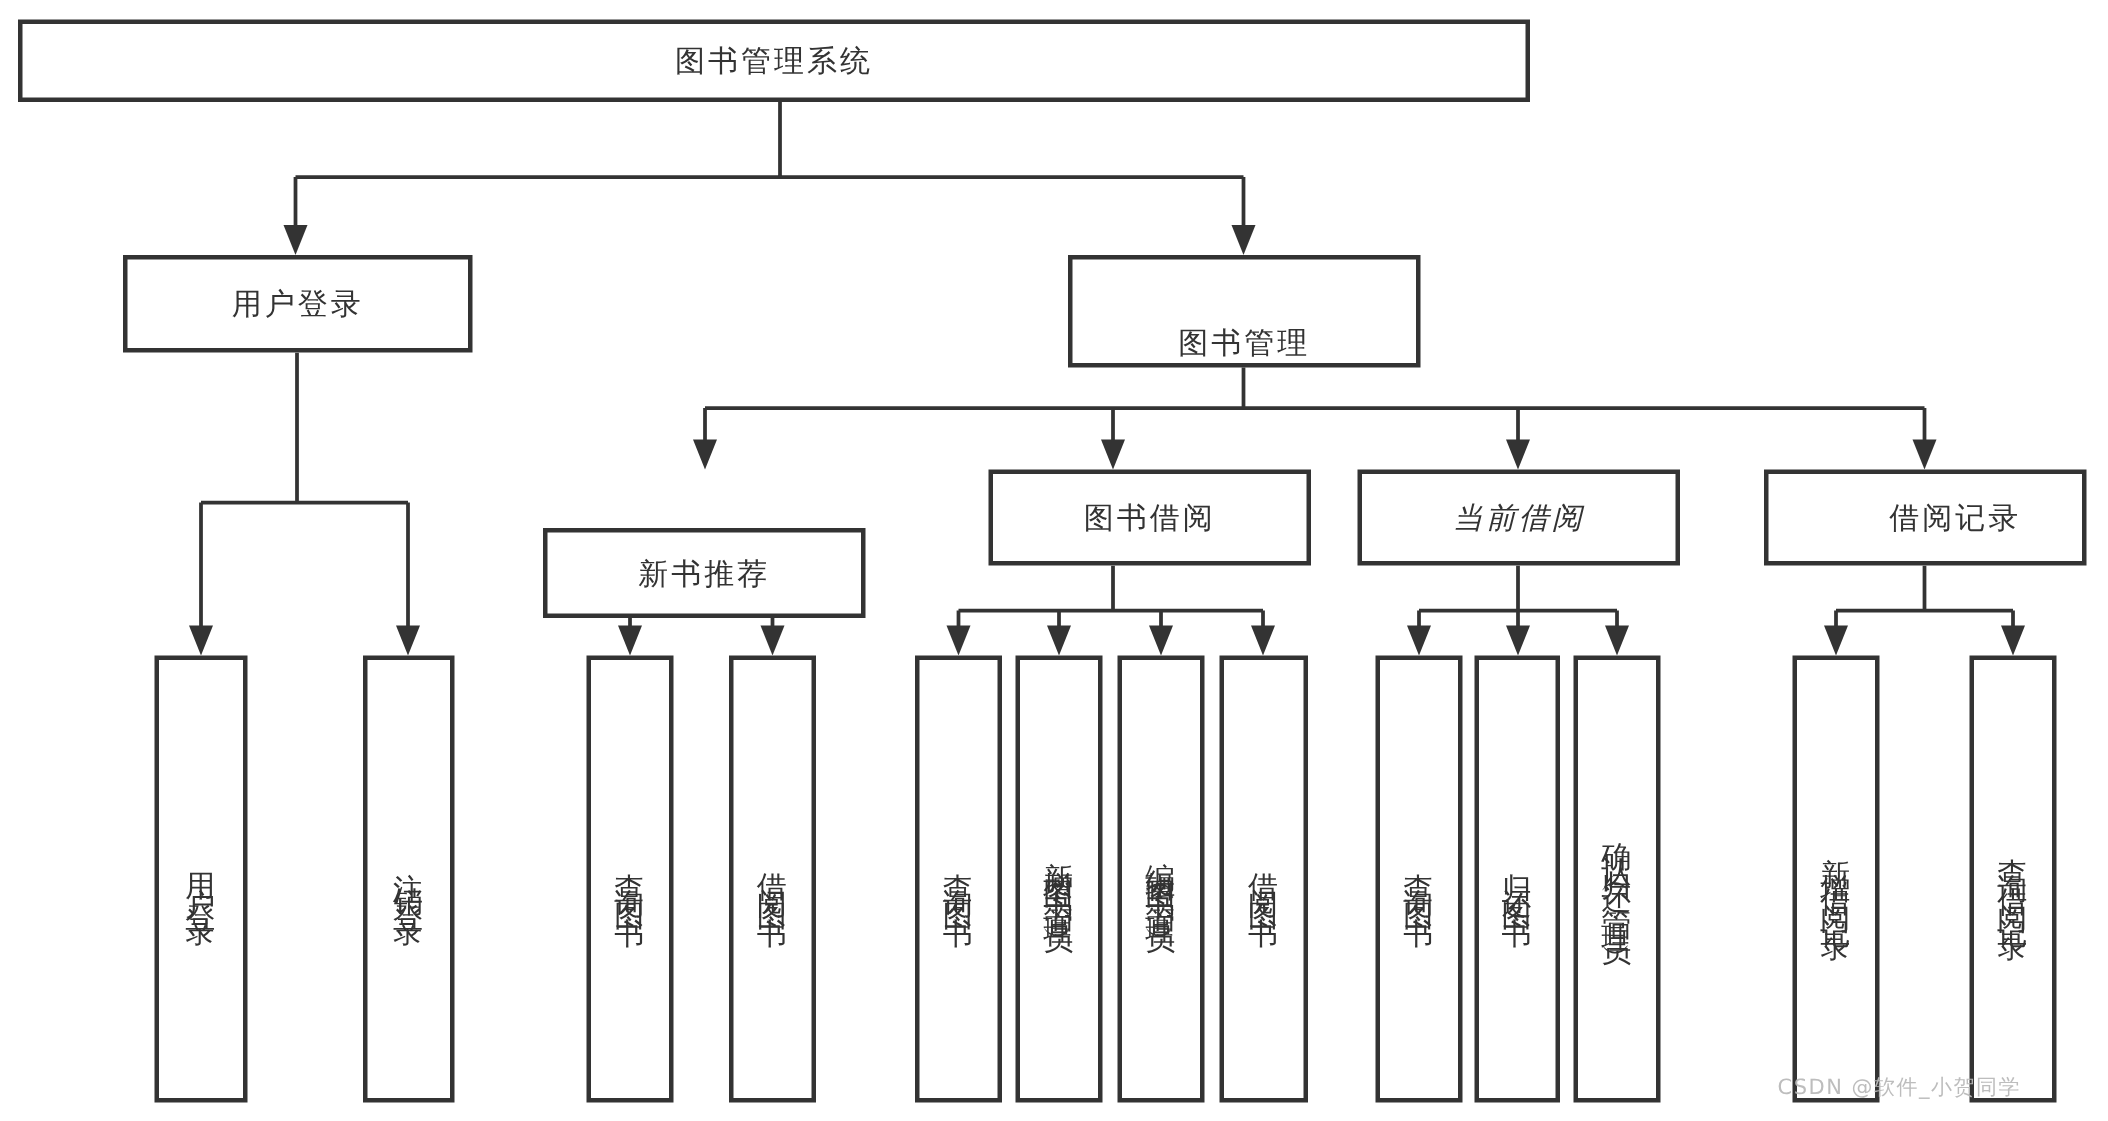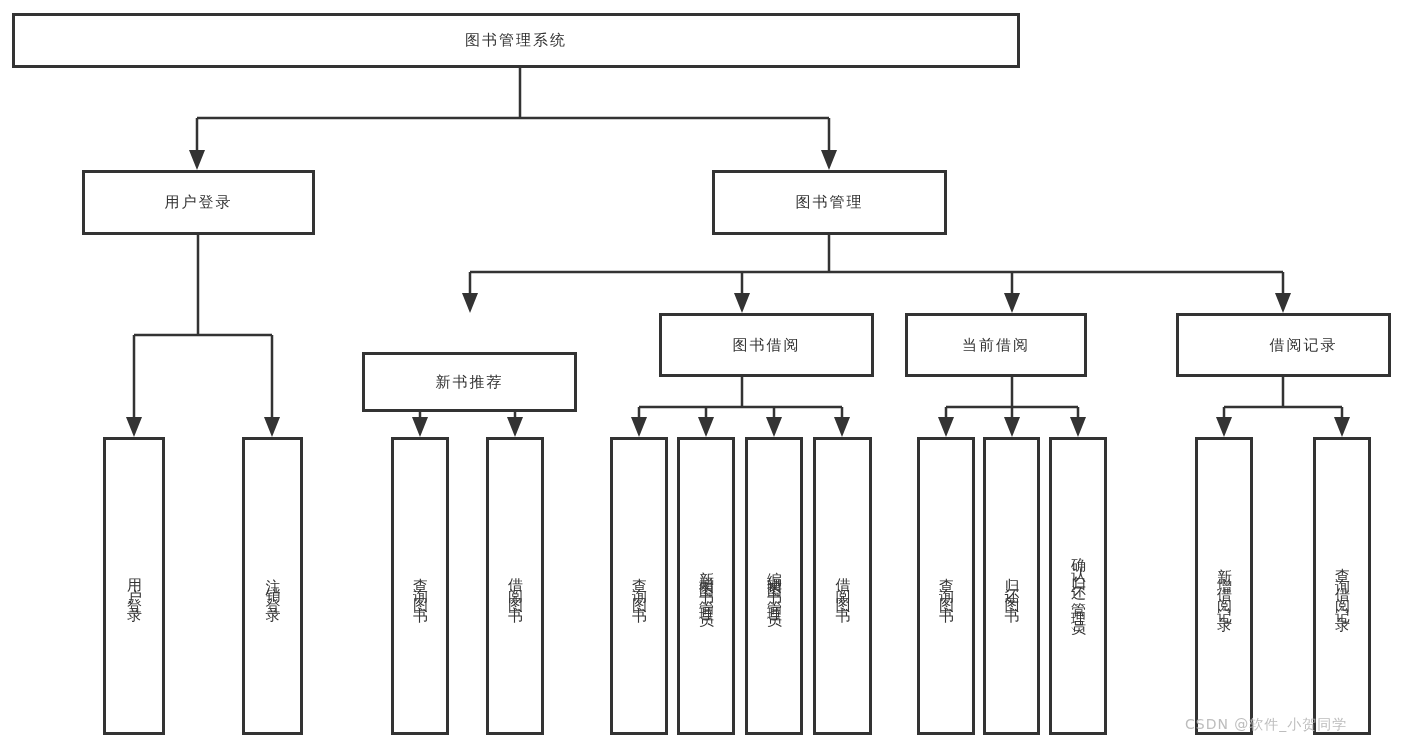--- a/index.html
+++ b/index.html
@@ -11,21 +11,21 @@
     overflow:hidden;
   }
   .wires{position:absolute;left:0;top:0;width:1405px;height:747px;}
   .box{
     position:absolute;
     box-sizing:border-box;
     border:3px solid #333333;
     background:#ffffff;
     display:flex;align-items:center;justify-content:center;
     color:#333333;
-    font-size:15px;
+    font-size:20px;
     text-align:center;
   }
   .hbox span{letter-spacing:2px;white-space:nowrap;}
   .vbox span{
     writing-mode:vertical-rl;
     text-orientation:mixed;
     line-height:1;
     letter-spacing:10px;
     white-space:nowrap;
   }
@@ -86,31 +86,31 @@
       </g>
   </svg>
 
   <div class="box hbox" style="left:12px;top:13px;width:1008px;height:55px;">
     <span>图书管理系统</span>
   </div>
 
   <div class="box hbox" style="left:82px;top:170px;width:233px;height:65px;">
     <span>用户登录</span>
   </div>
-  <div class="box hbox" style="left:712px;top:170px;width:235px;height:65px;">
+  <div class="box hbox" style="left:712px;top:170px;width:235px;height:75px;align-items:flex-end;">
     <span>图书管理</span>
   </div>
 
   <div class="box hbox" style="left:362px;top:313px;width:215px;height:60px;margin-top:39px;">
     <span>新书推荐</span>
   </div>
   <div class="box hbox" style="left:635px;top:313px;width:215px;height:64px;margin-left:24px;">
     <span>图书借阅</span>
   </div>
-  <div class="box hbox" style="left:905px;top:313px;width:182px;height:64px;">
+  <div class="box hbox" style="left:905px;top:313px;width:215px;height:64px;font-style:italic;">
     <span>当前借阅</span>
   </div>
   <div class="box hbox" style="left:1176px;top:313px;width:215px;height:64px;padding-left:40px;">
     <span>借阅记录</span>
   </div>
 
   <div class="box vbox" style="left:103px;top:437px;width:62px;height:298px;">
     <span>用户登录</span>
   </div>
   <div class="box vbox" style="left:242px;top:437px;width:61px;height:298px;">

